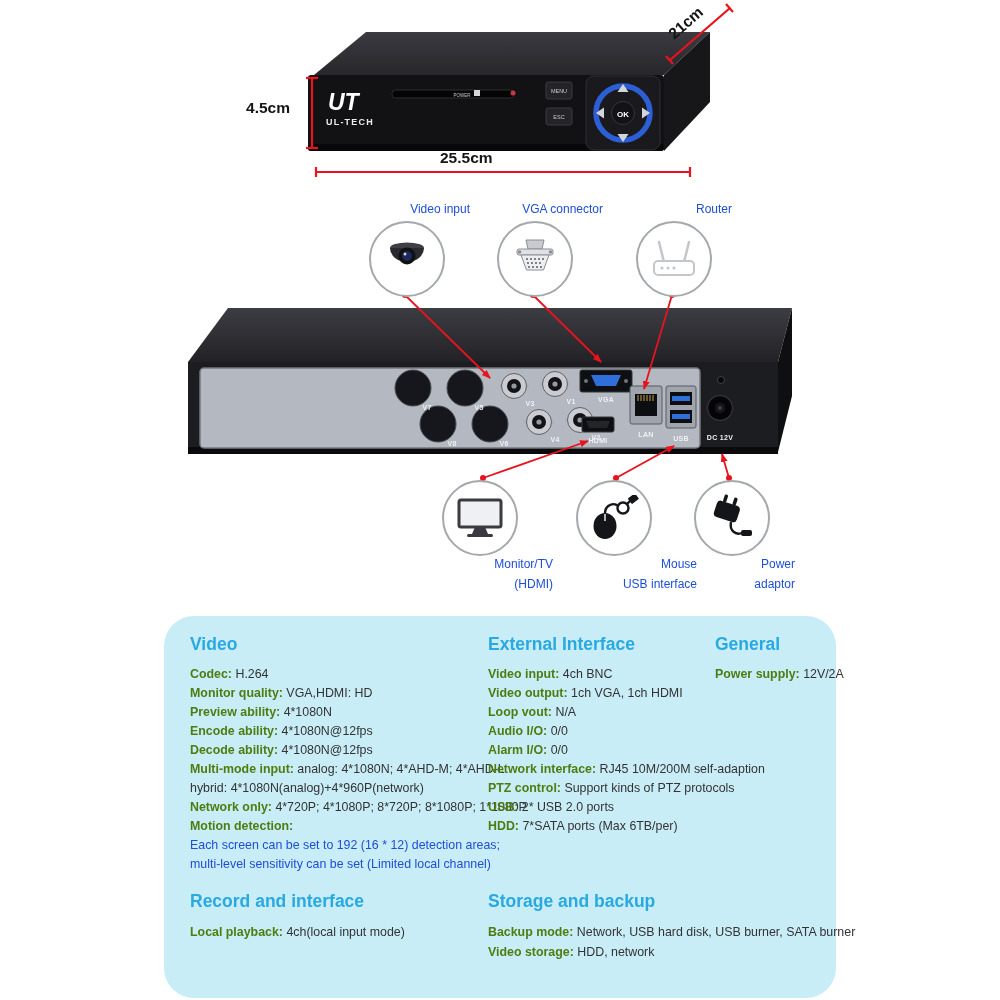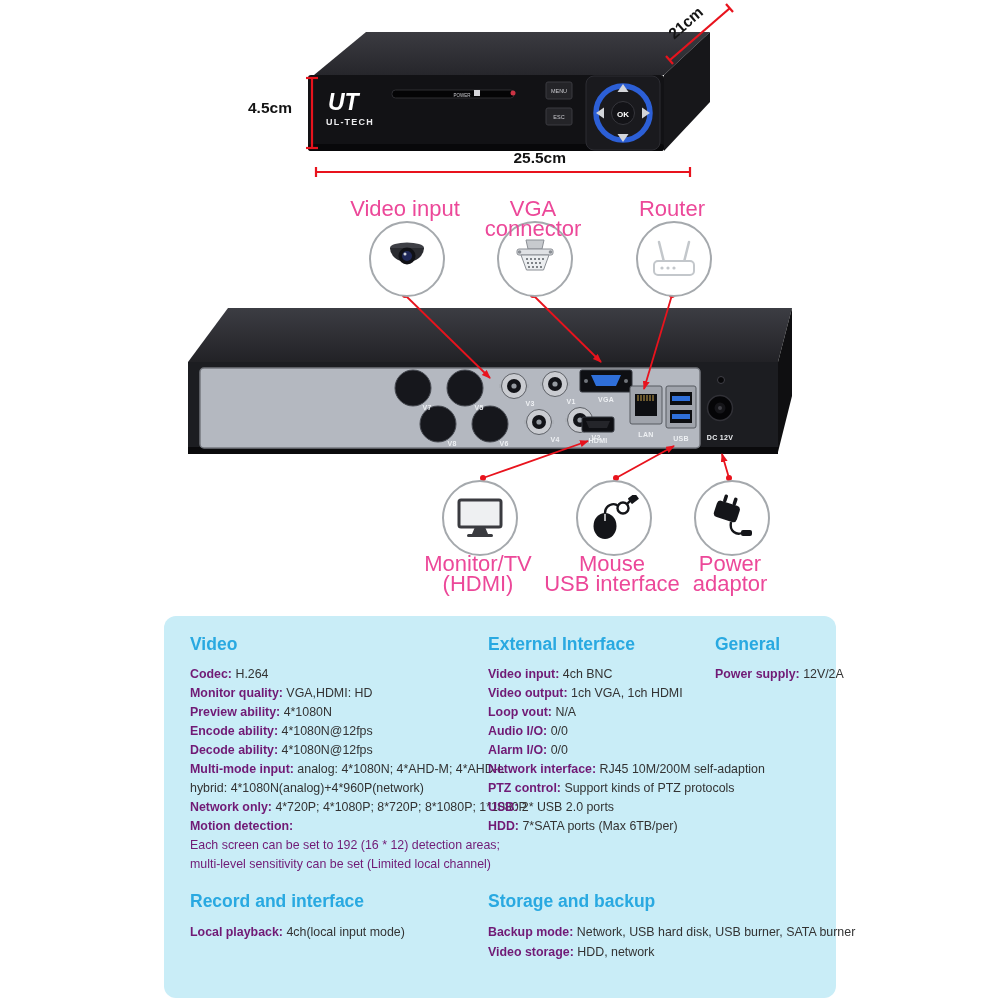--- a/index.html
+++ b/index.html
@@ -4,37 +4,37 @@
 <style>
   html,body{margin:0;padding:0}
   body{
     width:1000px;height:1000px;position:relative;overflow:hidden;
     background:#ffffff;font-family:"Liberation Sans",sans-serif;
   }
   .abs{position:absolute}
   
   .dim{position:absolute;font-size:15.5px;font-weight:bold;color:#141414;z-index:7}
   .dim-depth{left:656px;top:14px;width:60px;text-align:center;transform:rotate(-41deg)}
-  .dim-height{left:248px;top:99px;width:56px;text-align:left}
-  .dim-width{left:440px;top:149px;width:126px;text-align:right}
+  .dim-height{left:240px;top:99px;width:56px;text-align:center}
+  .dim-width{left:440px;top:149px;width:126px;text-align:left}
   
-  .callout-label{position:absolute;font-size:22px;color:#ec4899;text-align:center;z-index:7;line-height:20px}
+  .callout-label{position:absolute;font-size:12px;color:#1d4ed8;text-align:right;z-index:7;line-height:20px}
   .callout-circle{
     position:absolute;width:72px;height:72px;border-radius:50%;
     background:#fff;border:2px solid #a5a9ad;display:flex;align-items:center;justify-content:center;z-index:6
   }
   .overlay{position:absolute;left:0;top:0;z-index:5;pointer-events:none}
   
-  .spec-panel{position:absolute;left:164px;top:616px;width:672px;height:382px;background:#c9edf7;border-radius:12px;z-index:2}
+  .spec-panel{position:absolute;left:164px;top:616px;width:672px;height:382px;background:#c9edf7;border-radius:30px;z-index:2}
   .spec-section{position:absolute}
   .spec-heading{font-size:17.5px;font-weight:bold;color:#29a9e1;margin-bottom:10px}
   .spec-rows{font-size:12.4px;line-height:19px;color:#333;white-space:nowrap}
   .spec-rows.wide{line-height:20px}
-  .spec-row b{color:#701a75}
-  .spec-row.muted{color:#701a75}
+  .spec-row b{color:#4d7c0f}
+  .spec-row.muted{color:#1d4ed8}
   
   .plabel{font-size:7px;font-weight:bold;fill:#eef0f3;text-anchor:middle;letter-spacing:.3px}
   .btnlabel{fill:#c9c9ce;text-anchor:middle}
   .ok{fill:#ffffff;text-anchor:middle;font-weight:bold;font-size:8px}
 </style>
 </head>
 <body>
 
 <svg class="abs" style="left:280px;top:18px" width="460" height="150" viewBox="0 0 460 150">
   <defs>

